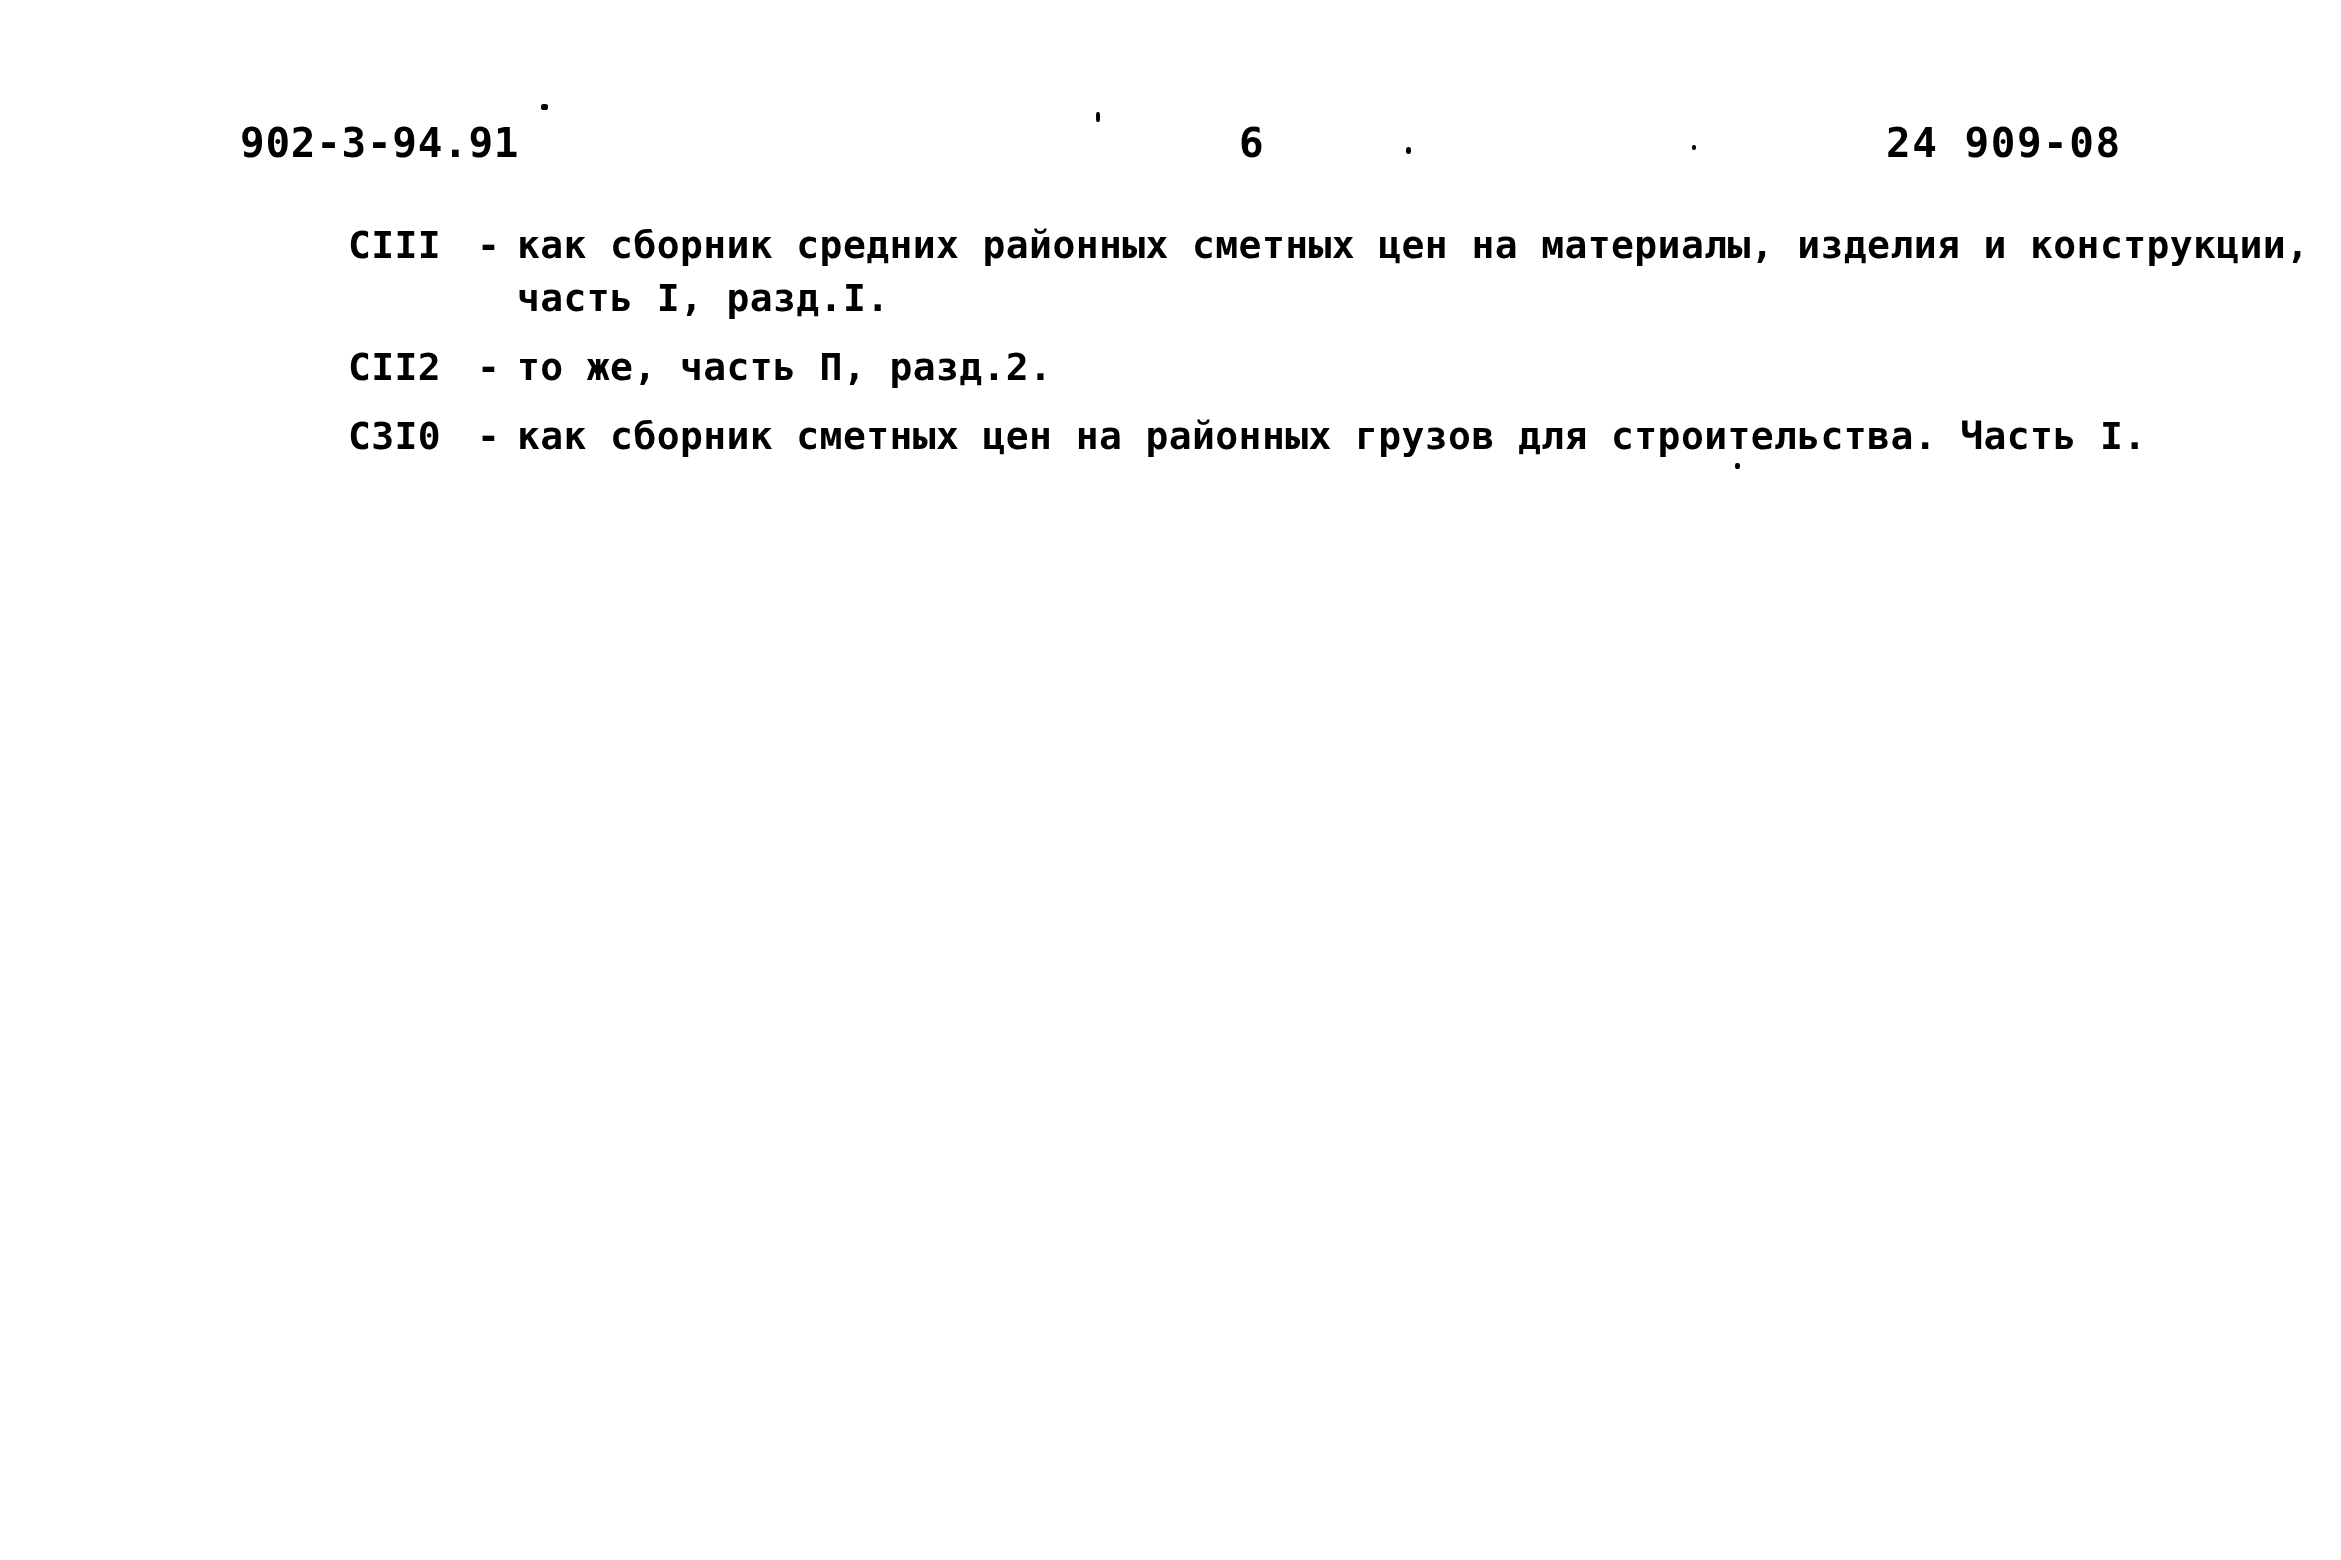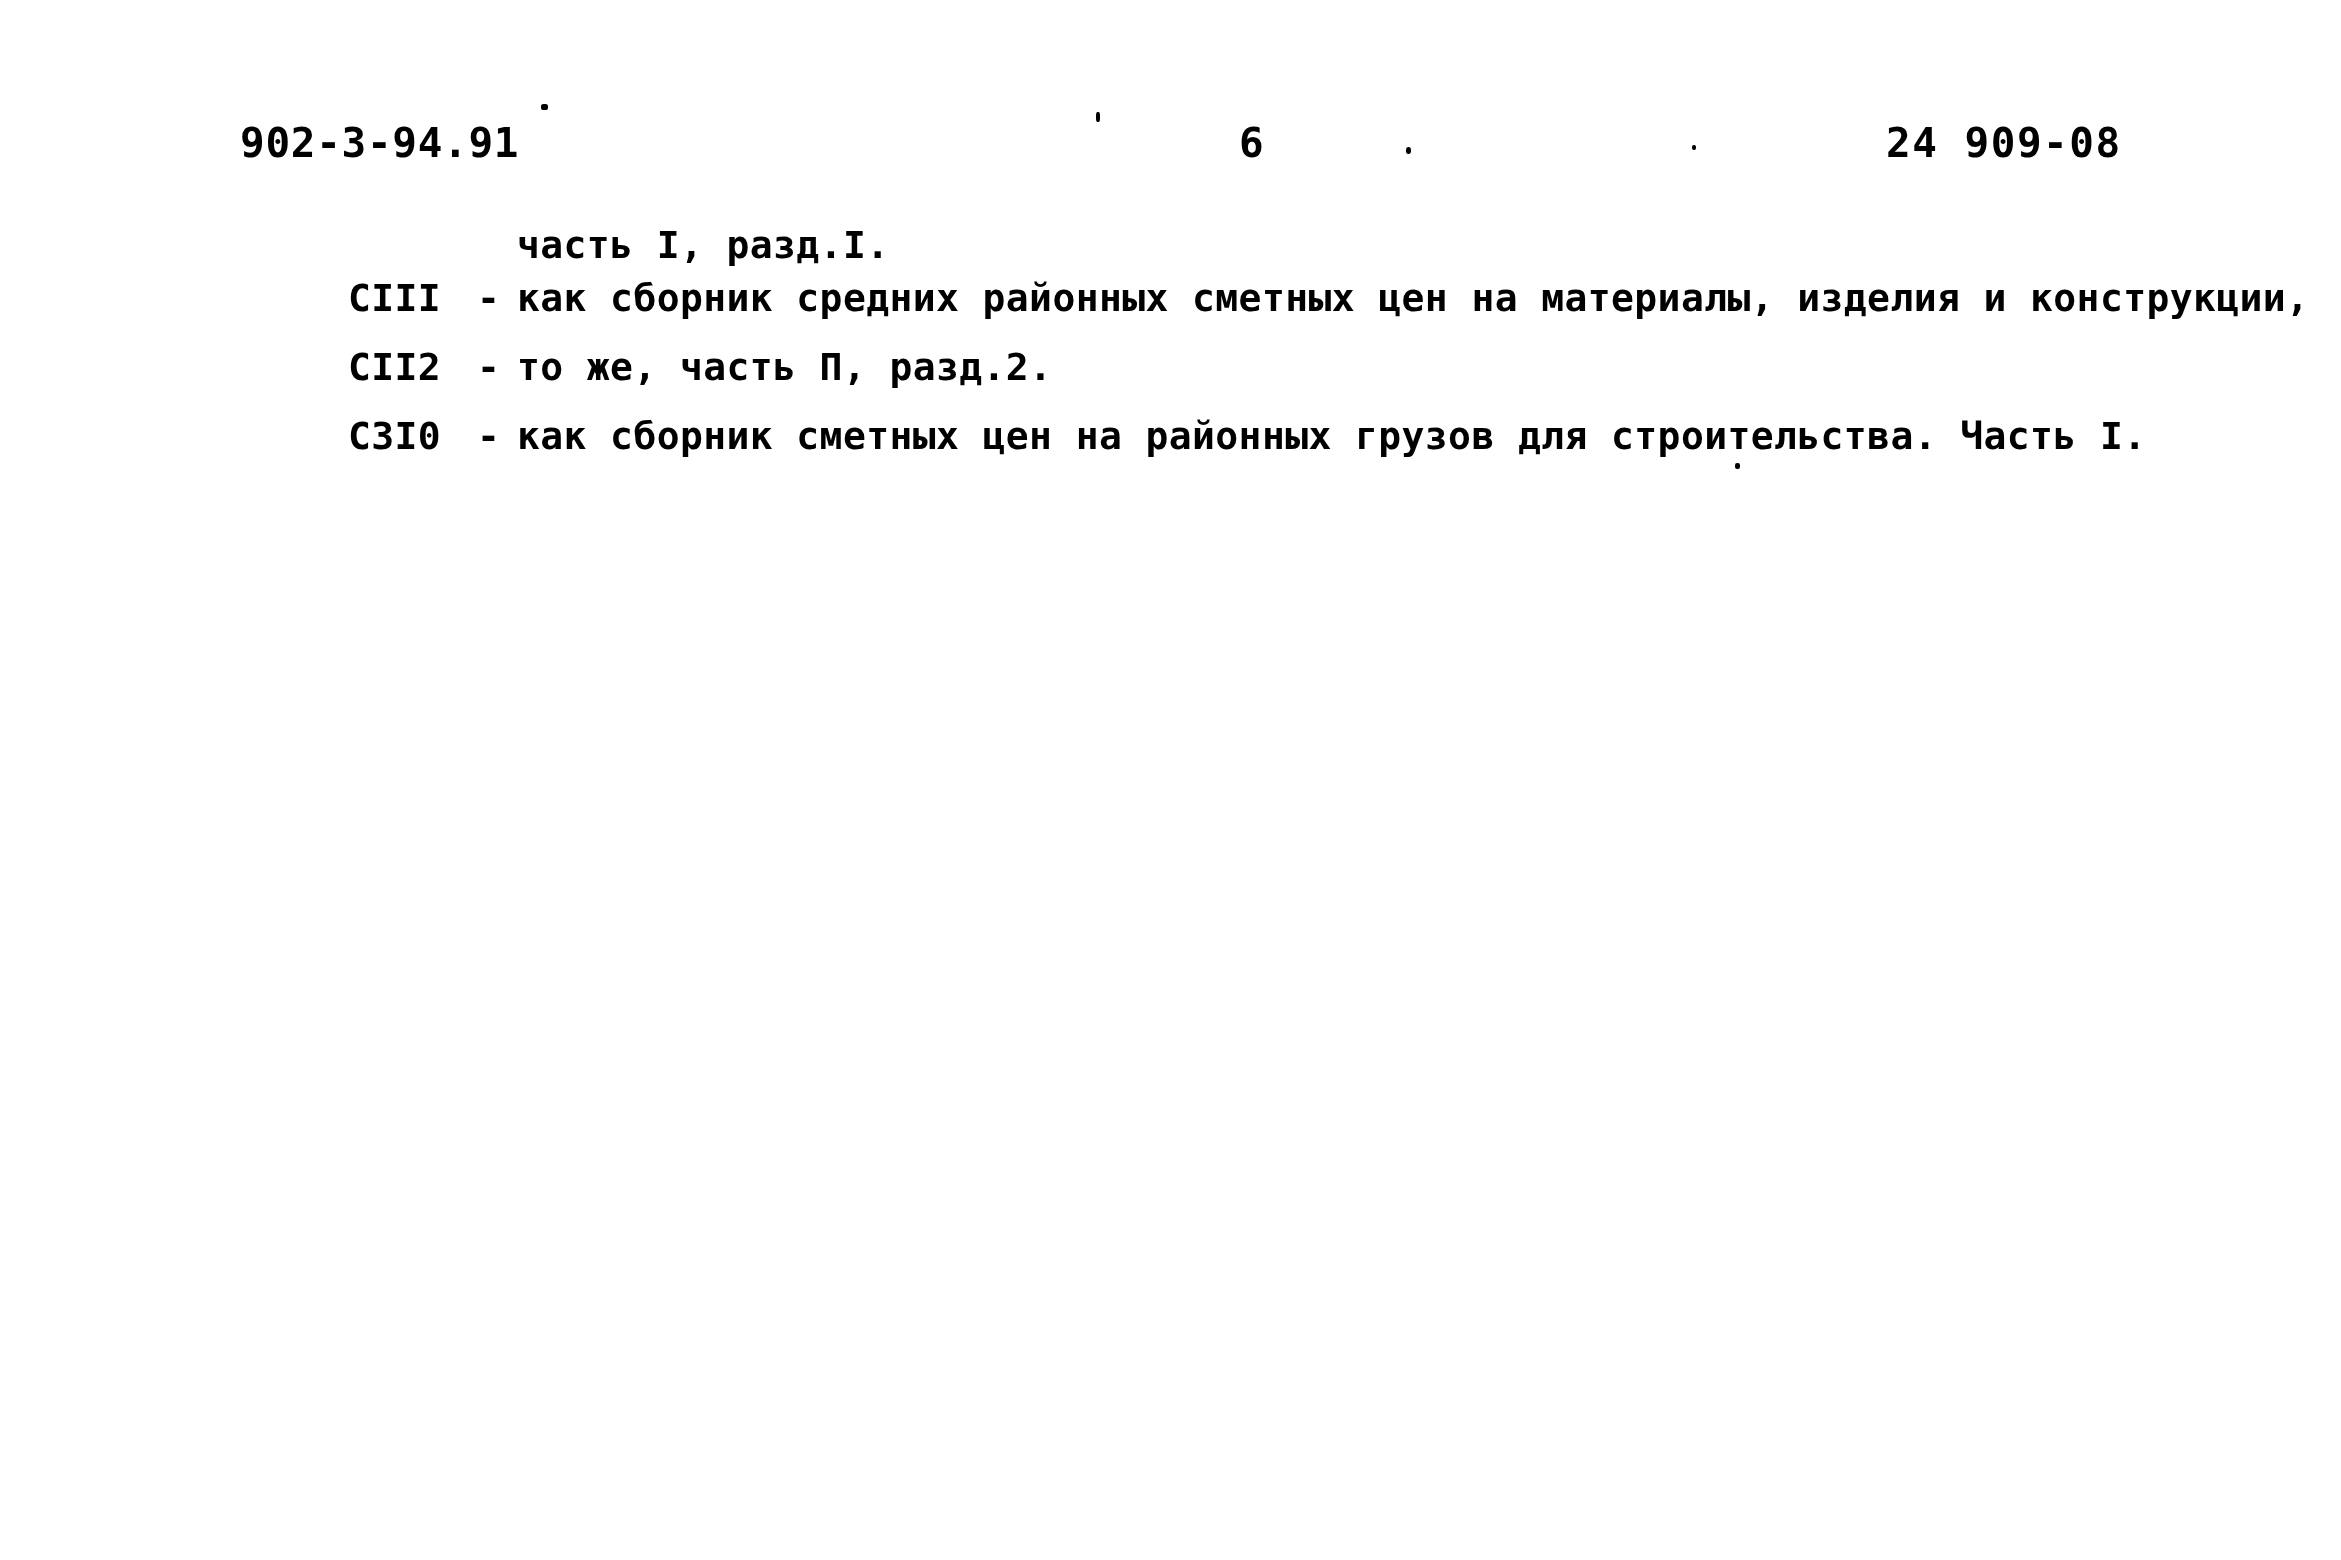--- a/index.html
+++ b/index.html
@@ -105,22 +105,22 @@
 
 
     <div class="header-cell hdr-page-num">6</div>
 
     <div class="header-cell hdr-archive-no">24 909-08</div>
   </div>
 
   <div class="body-block">
 
     <div class="entry">
+      <div class="entry-line"><span class="code">СIII</span><span class="dash">-</span><span class="desc">как сборник средних районных сметных цен на материалы, изделия и конструкции,</span></div>
       <div class="entry-line cont">часть I, разд.I.</div>
-      <div class="entry-line"><span class="code">СIII</span><span class="dash">-</span><span class="desc">как сборник средних районных сметных цен на материалы, изделия и конструкции,</span></div>
     </div>
 
     <div class="entry">
       <div class="entry-line"><span class="code">СII2</span><span class="dash">-</span><span class="desc">то же, часть П, разд.2.</span></div>
     </div>
 
 
     <div class="entry">
       <div class="entry-line"><span class="code">С3I0</span><span class="dash">-</span><span class="desc">как сборник сметных цен на районных грузов для строительства. Часть I.</span></div>
     </div>

